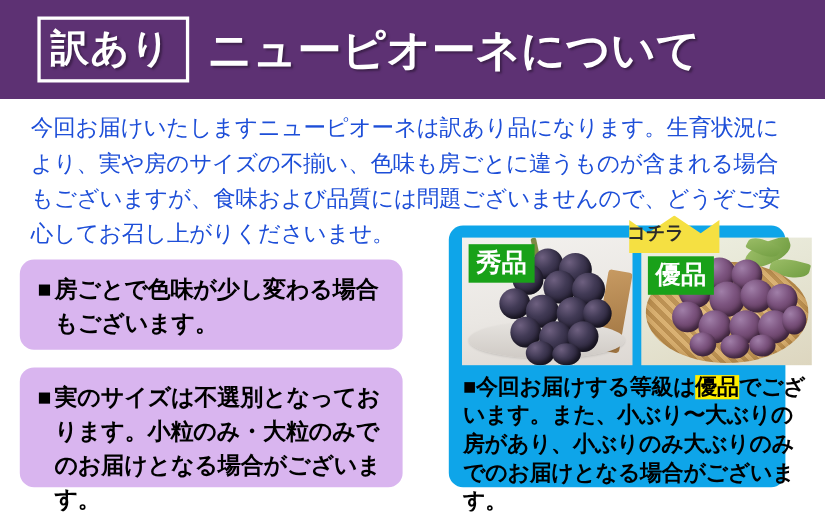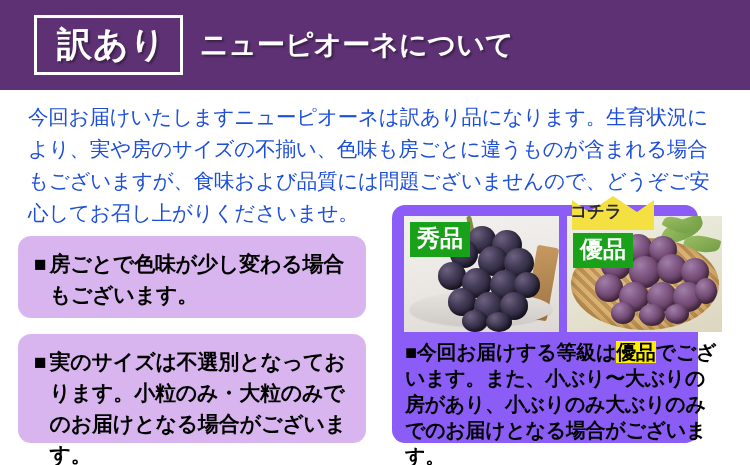--- a/index.html
+++ b/index.html
@@ -16,29 +16,29 @@
     position:absolute; left:0; top:0; width:750px; height:90px;
     background:#5d3173;
     display:flex; align-items:center;
   }
   .badge-wakeari {
     margin-left:34px;
     border:3px solid #ffffff;
     color:#ffffff;
     font-size:35px; font-weight:bold;
     line-height:1;
-    padding:8px 13px 11px 20px;
+    padding:8px 13px 11px 9px;
     letter-spacing:1px;
     white-space:nowrap;
     text-shadow:2px 2px 2px rgba(0,0,0,0.35);
   }
   .header-title {
     margin-left:17px;
     color:#ffffff;
-    font-size:28px; font-weight:bold;
+    font-size:40px; font-weight:bold;
     letter-spacing:0px;
     white-space:nowrap;
     text-shadow:2px 2px 2px rgba(0,0,0,0.35);
   }
 
   
   .intro {
     position:absolute; left:28px; top:101px; width:700px;
     font-size:20.5px;
     line-height:32px;
@@ -59,22 +59,22 @@
     padding:12px 14px 12px 16px;
   }
   .lbox1 { left:18px; top:236px; width:348px; height:82px; }
   .lbox2 { left:18px; top:334px; width:348px; height:109px; }
   .bullet-row { display:flex; }
   .bullet-sq { flex:0 0 auto; margin-right:3px; }
   .bullet-txt { flex:1 1 auto; }
 
   
   .rpanel {
-    position:absolute; left:392px; top:205px; width:306px; height:238px;
-    background:#8b5cf6;
+    position:absolute; left:408px; top:205px; width:306px; height:238px;
+    background:#0ea5e9;
     border-radius:13px;
   }
   .photos {
     position:absolute; left:12px; top:11px; width:318px; height:116px;
     display:flex; justify-content:space-between;
   }
   .photo {
     position:relative; width:155px; height:116px;
     overflow:hidden;
   }

